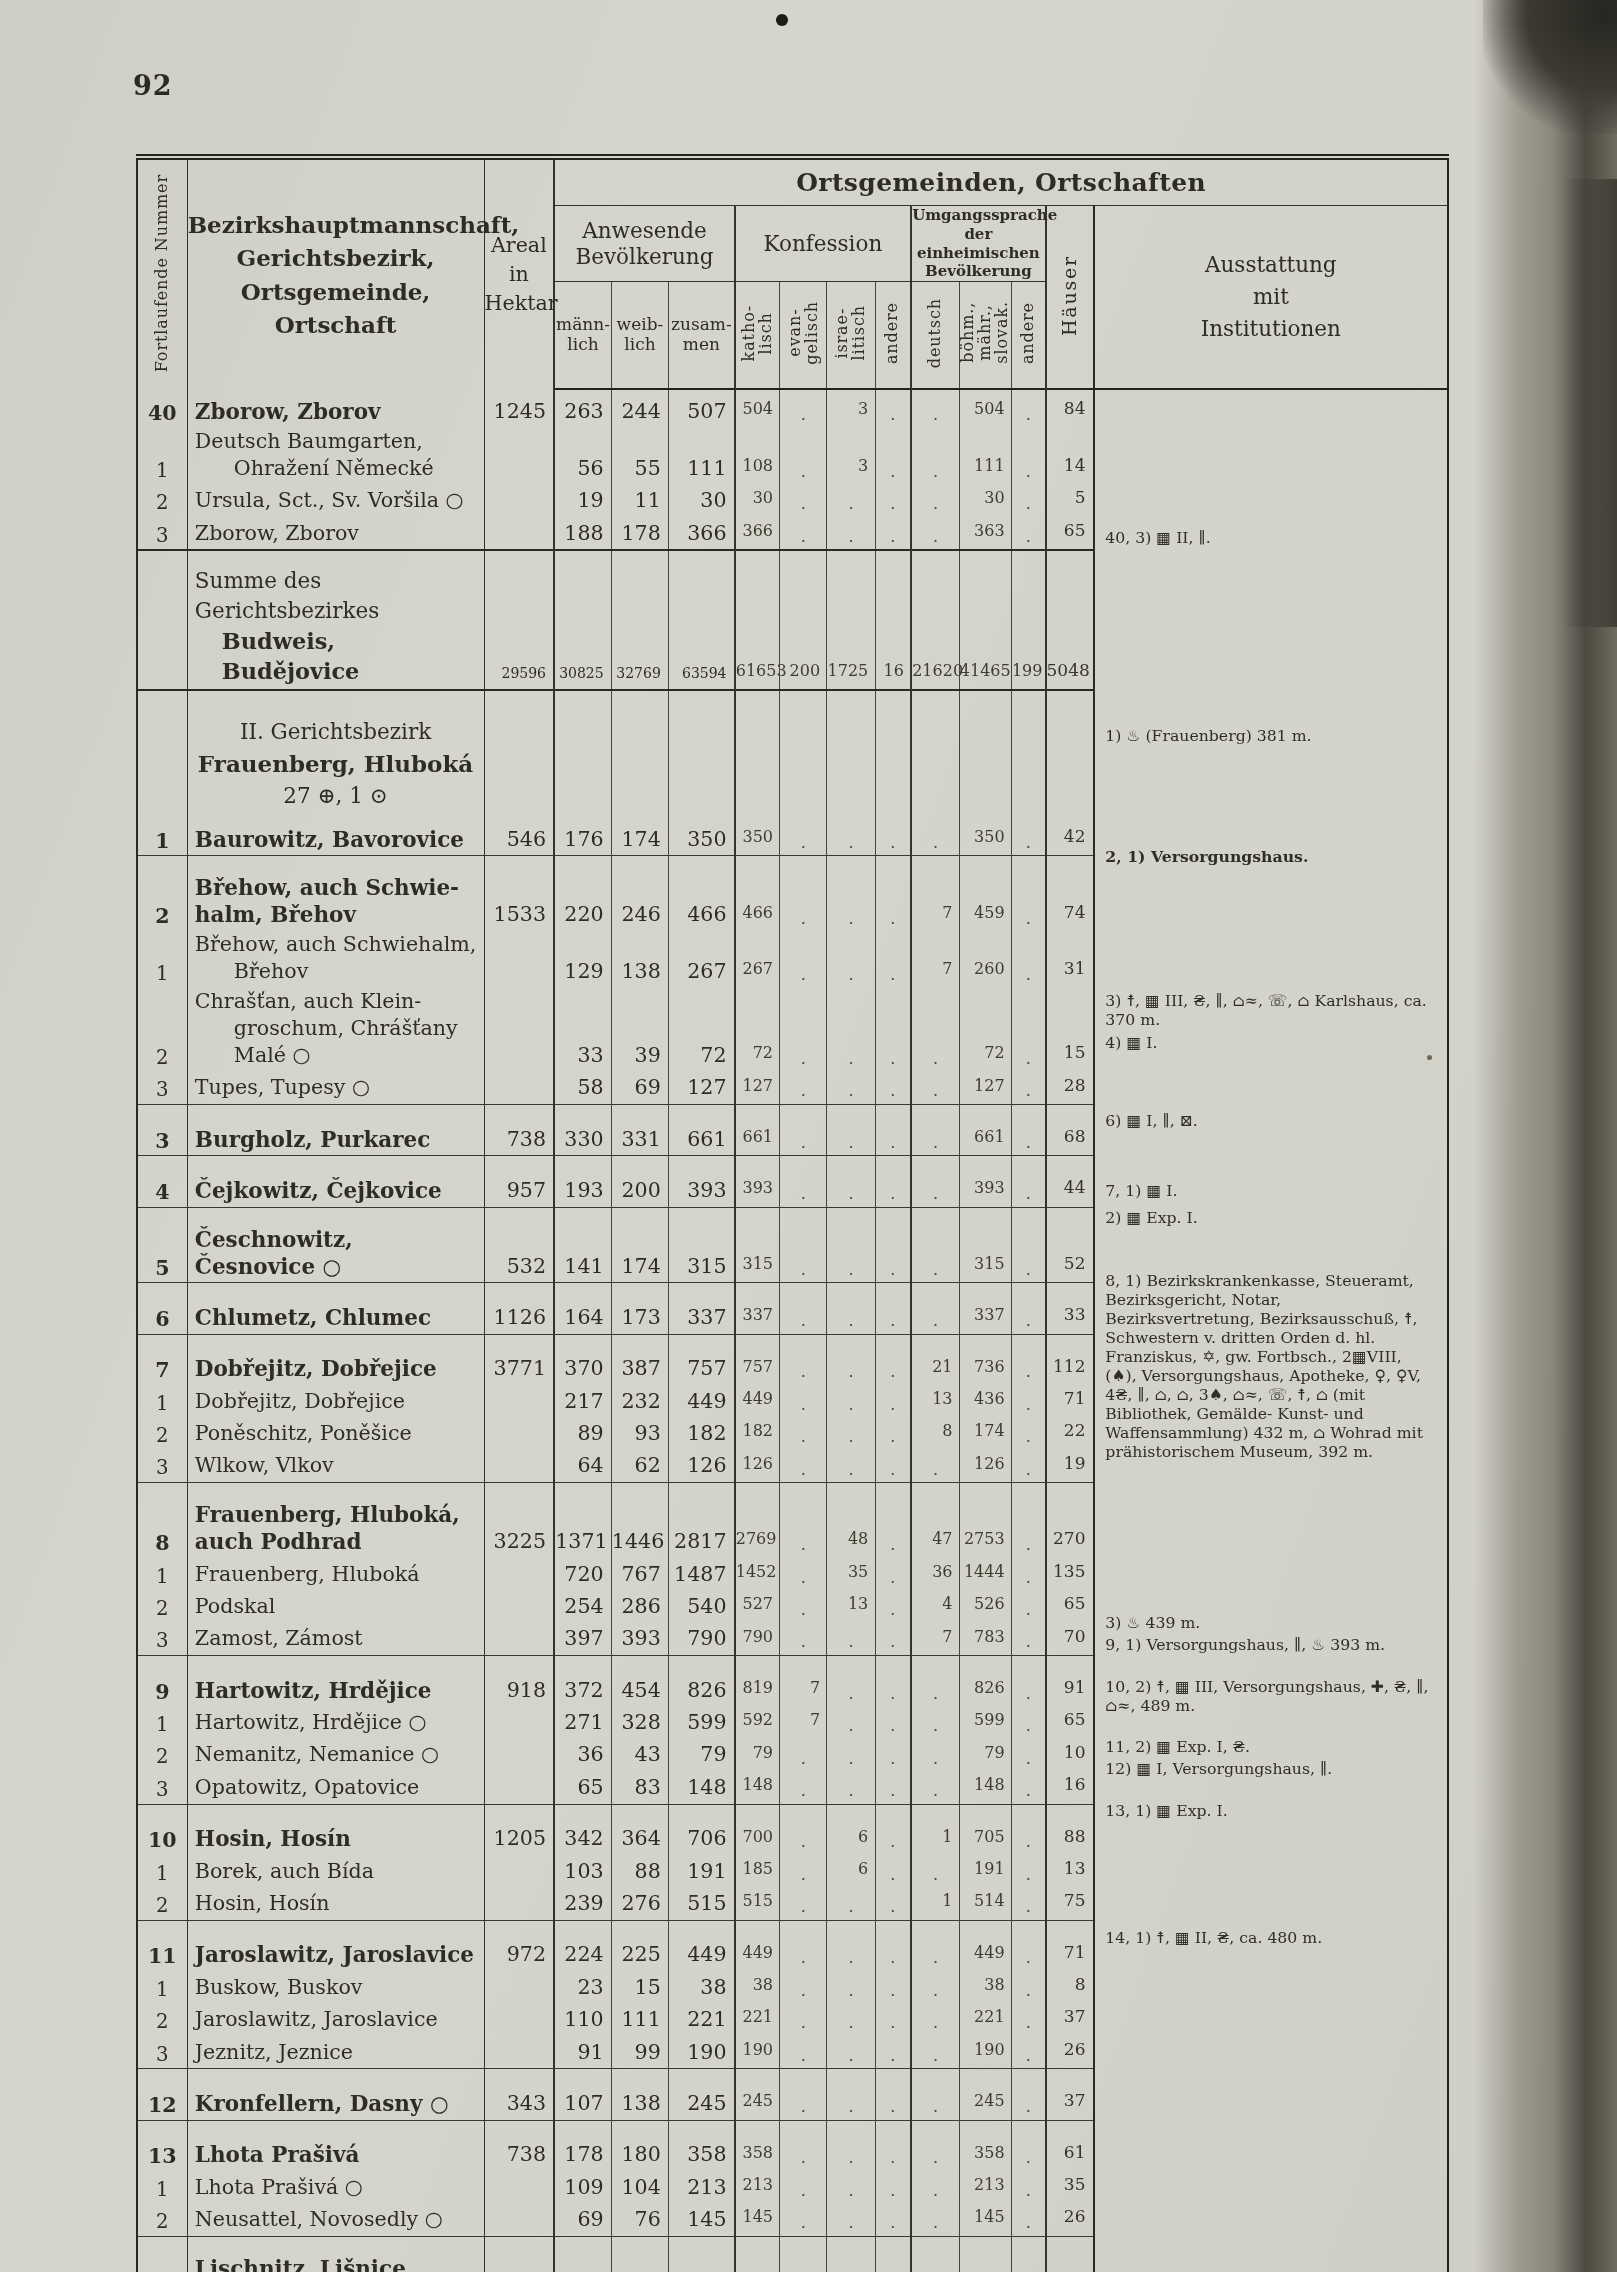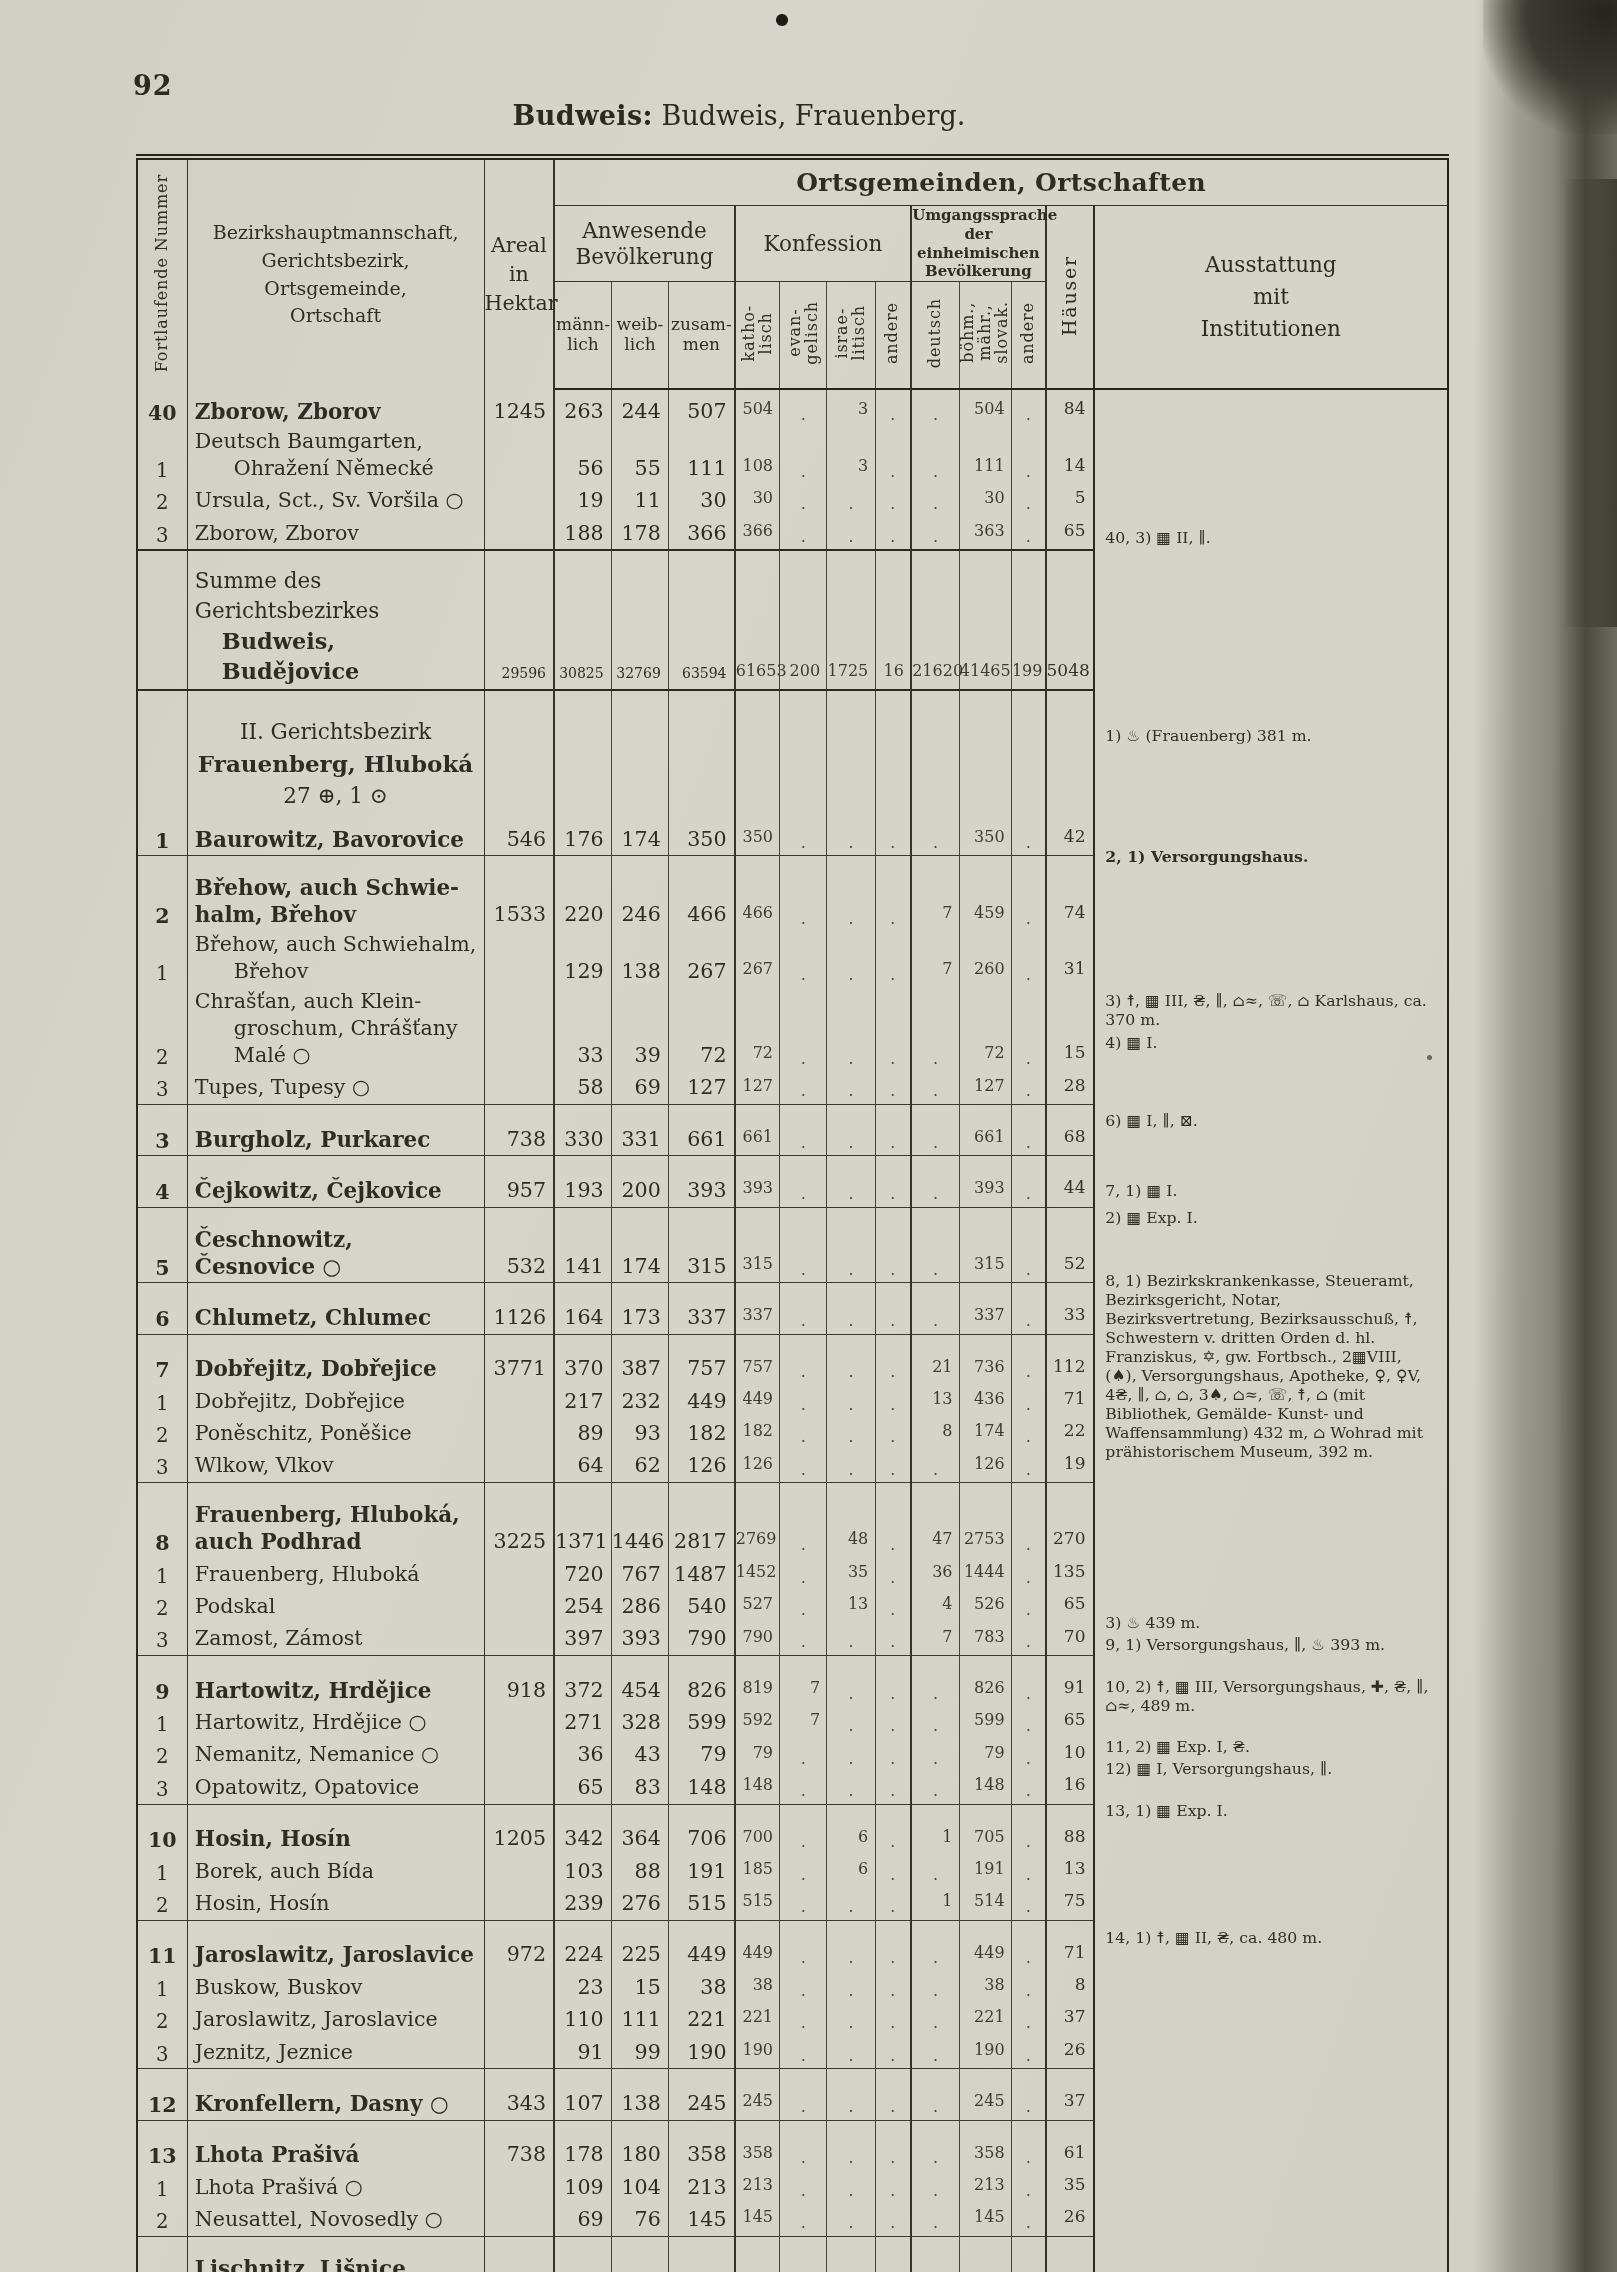--- a/index.html
+++ b/index.html
@@ -37,21 +37,21 @@
   .c-z{border-right:2.7px double #35342b;}
   .c-k,.c-e,.c-i{border-right:0.9px solid #45443a;}
   .c-a{border-right:2.7px double #35342b;}
   .c-d,.c-b{border-right:0.9px solid #45443a;}
   .c-a2{border-right:2.7px double #35342b;}
   .c-h{border-right:2.7px solid #2a2922;}
 
   
   thead th{vertical-align:middle;text-align:center;white-space:pre-line;font-weight:normal;}
   th.banner{font-size:25px;font-weight:bold;height:45px;border-bottom:1.8px solid #35342b;letter-spacing:0.4px;}
-  th.hdr-name{font-size:19px;font-weight:normal;line-height:1.45;}
+  th.hdr-name{font-size:23px;font-weight:bold;line-height:1.45;}
   th.hdr-areal{font-size:20.6px;line-height:1.4;}
   th.grp{font-size:21.5px;height:75px;border-bottom:1.8px solid #35342b;line-height:1.2;}
   th.grp-sm{font-size:15px;font-weight:bold;line-height:1.25;}
   tr.subhead th{height:106px;border-bottom:2.7px solid #24231c;font-size:17px;line-height:1.15;vertical-align:middle;}
   th.hdr-ausstattung{font-size:21.5px;line-height:1.5;border-bottom:2.7px solid #24231c;}
   thead tr.grprow th.c-h{border-bottom:2.7px solid #24231c;}
   .vert{display:inline-block;writing-mode:vertical-rl;transform:rotate(180deg);white-space:pre-line;
     font-size:16px;line-height:1.05;letter-spacing:0.9px;}
   .vert.big{font-size:19px;letter-spacing:1.8px;}
 
@@ -83,21 +83,20 @@
 <body>
 
 <div class="sheet">
   <div class="edge-band"></div>
   <div class="corner-blob"></div>
   <div class="mid-blob"></div>
   <div class="ink-speck"></div>
   <div class="speck2"></div>
 
   <div class="pagenum">92</div>
-  <div class="doc-title"><b>Budweis:</b><span> Budweis, Frauenberg.</span></div>
 
   <div class="table-outer">
     <table class="gz">
       <colgroup>
         <col class="w-num">
           <col class="w-name">
           <col class="w-areal">
         <col class="w-m">
           <col class="w-w">
           <col class="w-z">

